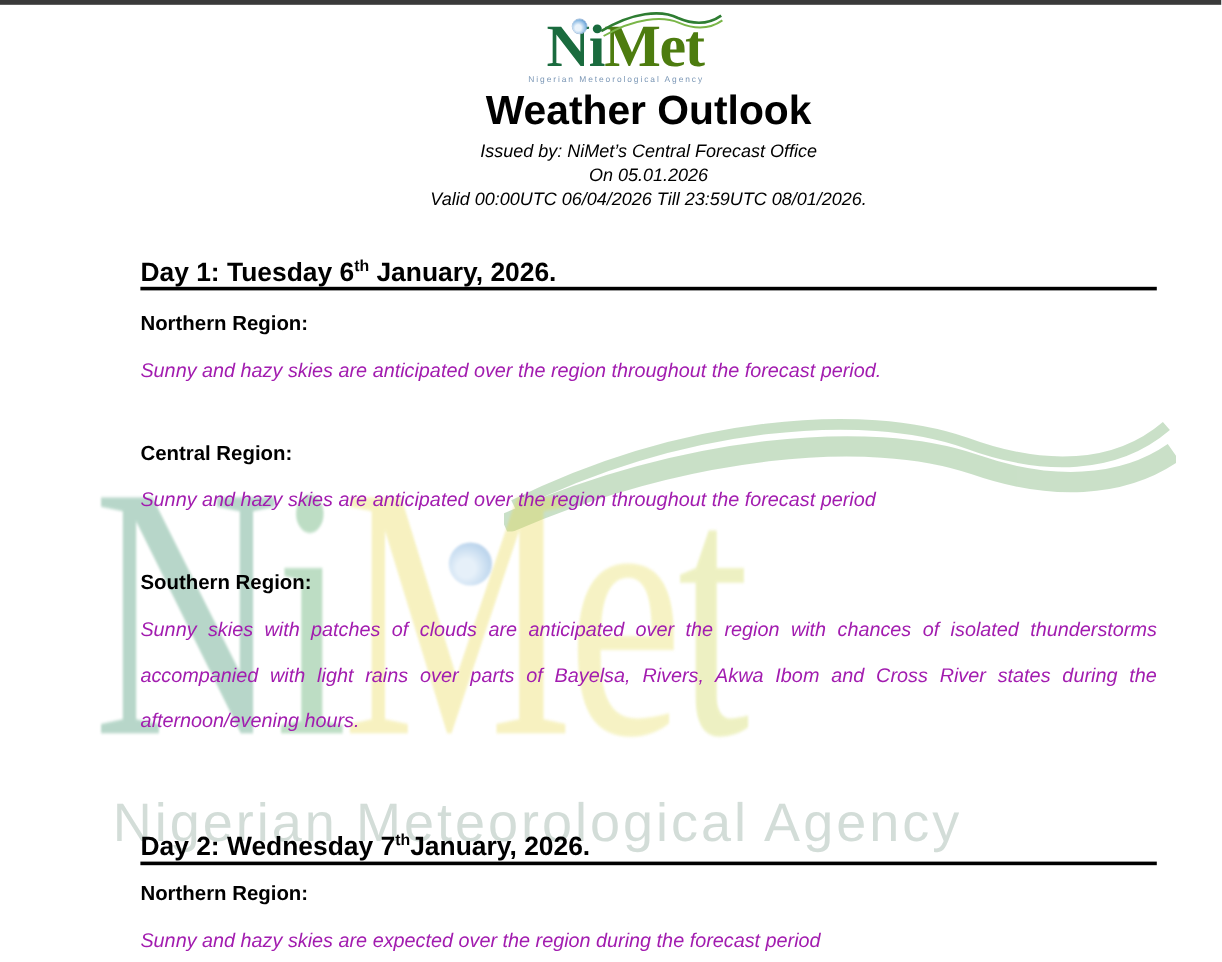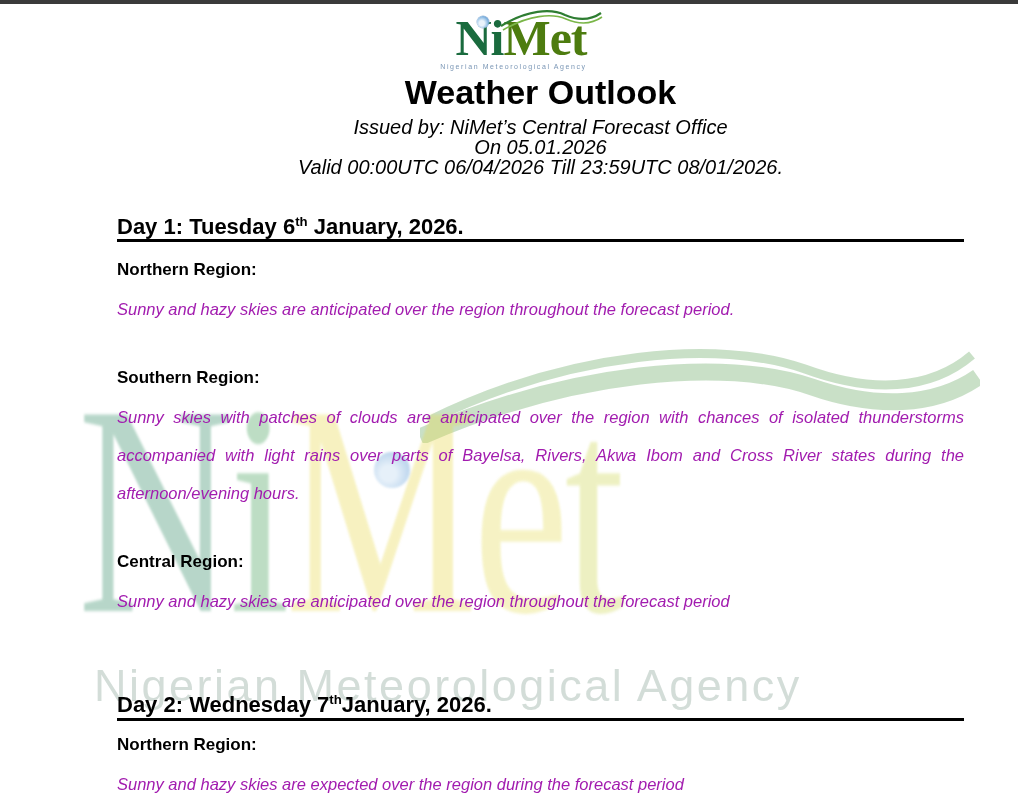--- a/index.html
+++ b/index.html
@@ -37,21 +37,21 @@
   .logo-ni { color:#1a6b3e;margin-left:15px; }
   .logo-met { color:#4d7c0f; }
   .logo-wave { position:absolute; top:-6px; right:-16px; width:104px; height:26px; }
   .logo-dot { position:absolute; left:37px; top:4px; width:12px; height:12px; border-radius:50%;
     background:radial-gradient(circle at 40% 60%, #eaf3fb 25%, #7fb3e0 65%, #1d4f9e 100%);
     box-shadow:0 0 0 0.5px #9db9d8; }
   .logo-tagline { font-size:7px; letter-spacing:1.6px; color:#7a96b5; white-space:nowrap;
     filter:blur(0.4px); margin-top:-1px; text-align:center; }
 
   .doc-title { font-size:34px; line-height:28px; font-weight:bold; margin:5px 0 0 0; }
-  .doc-sub { font-style:italic; font-size:20px; line-height:20px; }
+  .doc-sub { font-style:italic; font-size:15px; line-height:20px; }
   .doc-sub:first-of-type { margin-top:11px; }
 
   .day-heading {
     margin:33px 0 0 0; font-size:22px; line-height:24px; font-weight:bold;
     border-bottom:3px solid #000; padding-bottom:0;
   }
   .day-heading sup { font-size:60%; }
   .day2 .day-heading { margin-top:68px; }
 
   .section { margin-top:40px; }
@@ -96,27 +96,27 @@
 
     <section class="day day1">
       <h2 class="day-heading"><span>Day 1: Tuesday 6</span><sup>th</sup><span> January, 2026.</span></h2>
 
       <div class="section first">
         <div class="region">Northern Region:</div>
         <p class="forecast">Sunny and hazy skies are anticipated over the region throughout the forecast period.</p>
       </div>
 
       <div class="section">
-        <div class="region">Southern Region:</div>
-        <p class="forecast">Sunny skies with patches of clouds are anticipated over the region with chances of isolated thunderstorms accompanied with light rains over parts of Bayelsa, Rivers, Akwa Ibom and Cross River states during the afternoon/evening hours.</p>
+        <div class="region">Central Region:</div>
+        <p class="forecast">Sunny and hazy skies are anticipated over the region throughout the forecast period</p>
       </div>
 
       <div class="section">
-        <div class="region">Central Region:</div>
-        <p class="forecast">Sunny and hazy skies are anticipated over the region throughout the forecast period</p>
+        <div class="region">Southern Region:</div>
+        <p class="forecast">Sunny skies with patches of clouds are anticipated over the region with chances of isolated thunderstorms accompanied with light rains over parts of Bayelsa, Rivers, Akwa Ibom and Cross River states during the afternoon/evening hours.</p>
       </div>
     </section>
 
     <section class="day day2">
       <h2 class="day-heading"><span>Day 2: Wednesday 7</span><sup>th</sup><span>January, 2026.</span></h2>
 
       <div class="section first">
         <div class="region">Northern Region:</div>
         <p class="forecast">Sunny and hazy skies are expected over the region during the forecast period</p>
       </div>

